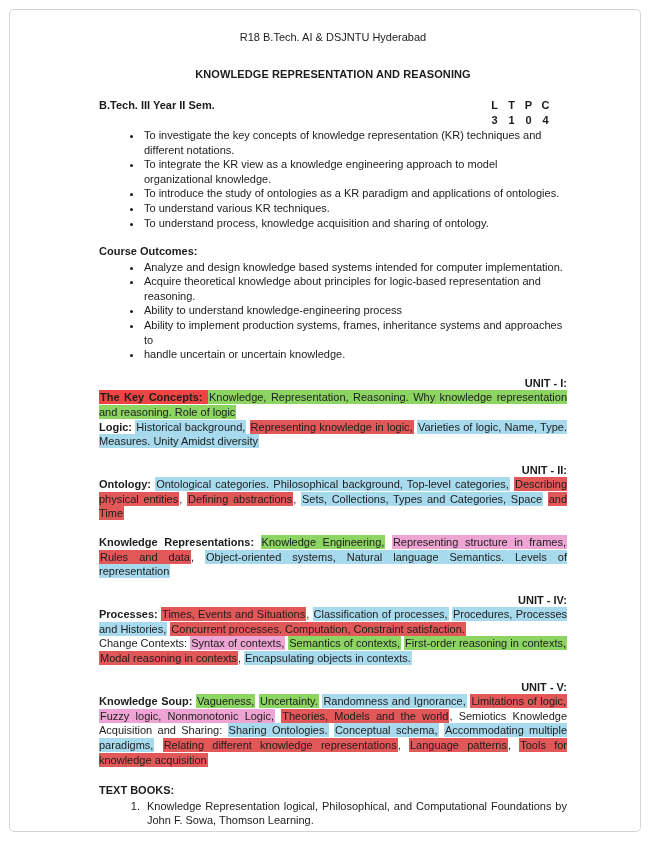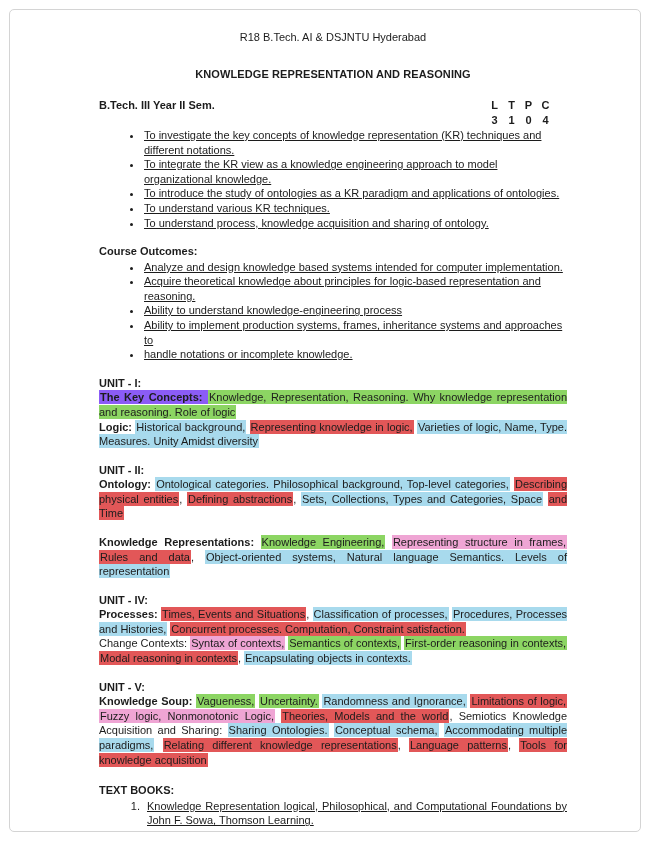--- a/index.html
+++ b/index.html
@@ -20,25 +20,25 @@
   .doc { padding: 30px 83px 0 99px; position: relative; }
   .bold { font-weight: bold; }
   .header-row { display: flex; justify-content: center; line-height: 14px; }
   .title { font-weight: bold; text-align: center; margin-top: 23px; line-height: 14px; letter-spacing: 0.1px; }
   .info-row { display: flex; justify-content: space-between; margin-top: 17px; }
   .semester { font-weight: bold; line-height: 14px; text-align: right; }
   .ltpc { padding-right: 13px; }
   .ltpc-row { display: flex; }
   .ltpc-cell { width: 17px; text-align: center; font-weight: bold; line-height: 14.5px; }
   .section-heading { font-weight: bold; margin-top: 14px; line-height: 14.5px; }
-  ul.bullets, ol.books { margin: 1px 0 0 0; padding-left: 44px; text-decoration: underline; }
+  ul.bullets, ol.books { margin: 1px 0 0 0; padding-left: 44px; }
   ul.bullets li { line-height: 14.6px; padding-left: 1px; }
   ol.books li { line-height: 14.6px; text-align: justify; padding-left: 4px; }
   .unit-block { margin-top: 14px; }
-  .unit-heading { font-weight: bold; line-height: 14.5px; }
+  .unit-heading { font-weight: bold; line-height: 14.5px; text-align: right; }
   .unit-para { text-align: justify; line-height: 14.6px; }
   .unit-para span.hl { padding: 1px 1px; }
 </style>
 </head>
 <body>
 
 <div class="page-border"></div>
 
 <div class="doc">
 
@@ -74,27 +74,27 @@
     <li>To understand various KR techniques.</li>
     <li>To understand process, knowledge acquisition and sharing of ontology.</li>
   </ul>
 
   <div class="section-heading">Course Outcomes:</div>
   <ul class="bullets">
     <li>Analyze and design knowledge based systems intended for computer implementation.</li>
     <li>Acquire theoretical knowledge about principles for logic-based representation and reasoning.</li>
     <li>Ability to understand knowledge-engineering process</li>
     <li>Ability to implement production systems, frames, inheritance systems and approaches to</li>
-    <li>handle notations or incomplete knowledge.</li>
+    <li>handle uncertain or uncertain knowledge.</li>
   </ul>
 
   <div id="units">
       <div class="unit-block">
         <div class="unit-heading">UNIT - I:</div>
-        <div class="unit-para"><span class="bold hl" style="background-color: #8b5cf6;">The Key Concepts: </span><span class="hl" style="background-color: rgb(140, 213, 99);">Knowledge, Representation, Reasoning. Why knowledge representation and reasoning. Role of logic</span></div>
+        <div class="unit-para"><span class="bold hl" style="background-color: #ef4444;">The Key Concepts: </span><span class="hl" style="background-color: rgb(140, 213, 99);">Knowledge, Representation, Reasoning. Why knowledge representation and reasoning. Role of logic</span></div>
         <div class="unit-para"><span class="bold">Logic: </span><span class="hl" style="background-color: rgb(168, 218, 237);">Historical background,</span><span> </span><span class="hl" style="background-color: rgb(226, 87, 88);">Representing knowledge in logic,</span><span> </span><span class="hl" style="background-color: rgb(168, 218, 237);">Varieties of logic, Name, Type. Measures. Unity Amidst diversity</span></div>
       </div>
       <div class="unit-block">
         <div class="unit-heading">UNIT - II:</div>
         <div class="unit-para"><span class="bold">Ontology: </span><span class="hl" style="background-color: rgb(168, 218, 237);">Ontological categories. Philosophical background, Top-level categories,</span><span> </span><span class="hl" style="background-color: rgb(226, 87, 88);">Describing physical entities</span><span>, </span><span class="hl" style="background-color: rgb(226, 87, 88);">Defining abstractions</span><span>, </span><span class="hl" style="background-color: rgb(168, 218, 237);">Sets, Collections, Types and Categories, Space</span><span> </span><span class="hl" style="background-color: rgb(226, 87, 88);">and Time</span></div>
       </div>
       <div class="unit-block">
         <div class="unit-para"><span class="bold">Knowledge Representations: </span><span class="hl" style="background-color: rgb(140, 213, 99);">Knowledge Engineering,</span><span> </span><span class="hl" style="background-color: rgb(239, 165, 212);">Representing structure in frames,</span><span> </span><span class="hl" style="background-color: rgb(226, 87, 88);">Rules and data</span><span>, </span><span class="hl" style="background-color: rgb(168, 218, 237);">Object-oriented systems, Natural language Semantics. Levels of representation</span></div>
       </div>
       <div class="unit-block">

